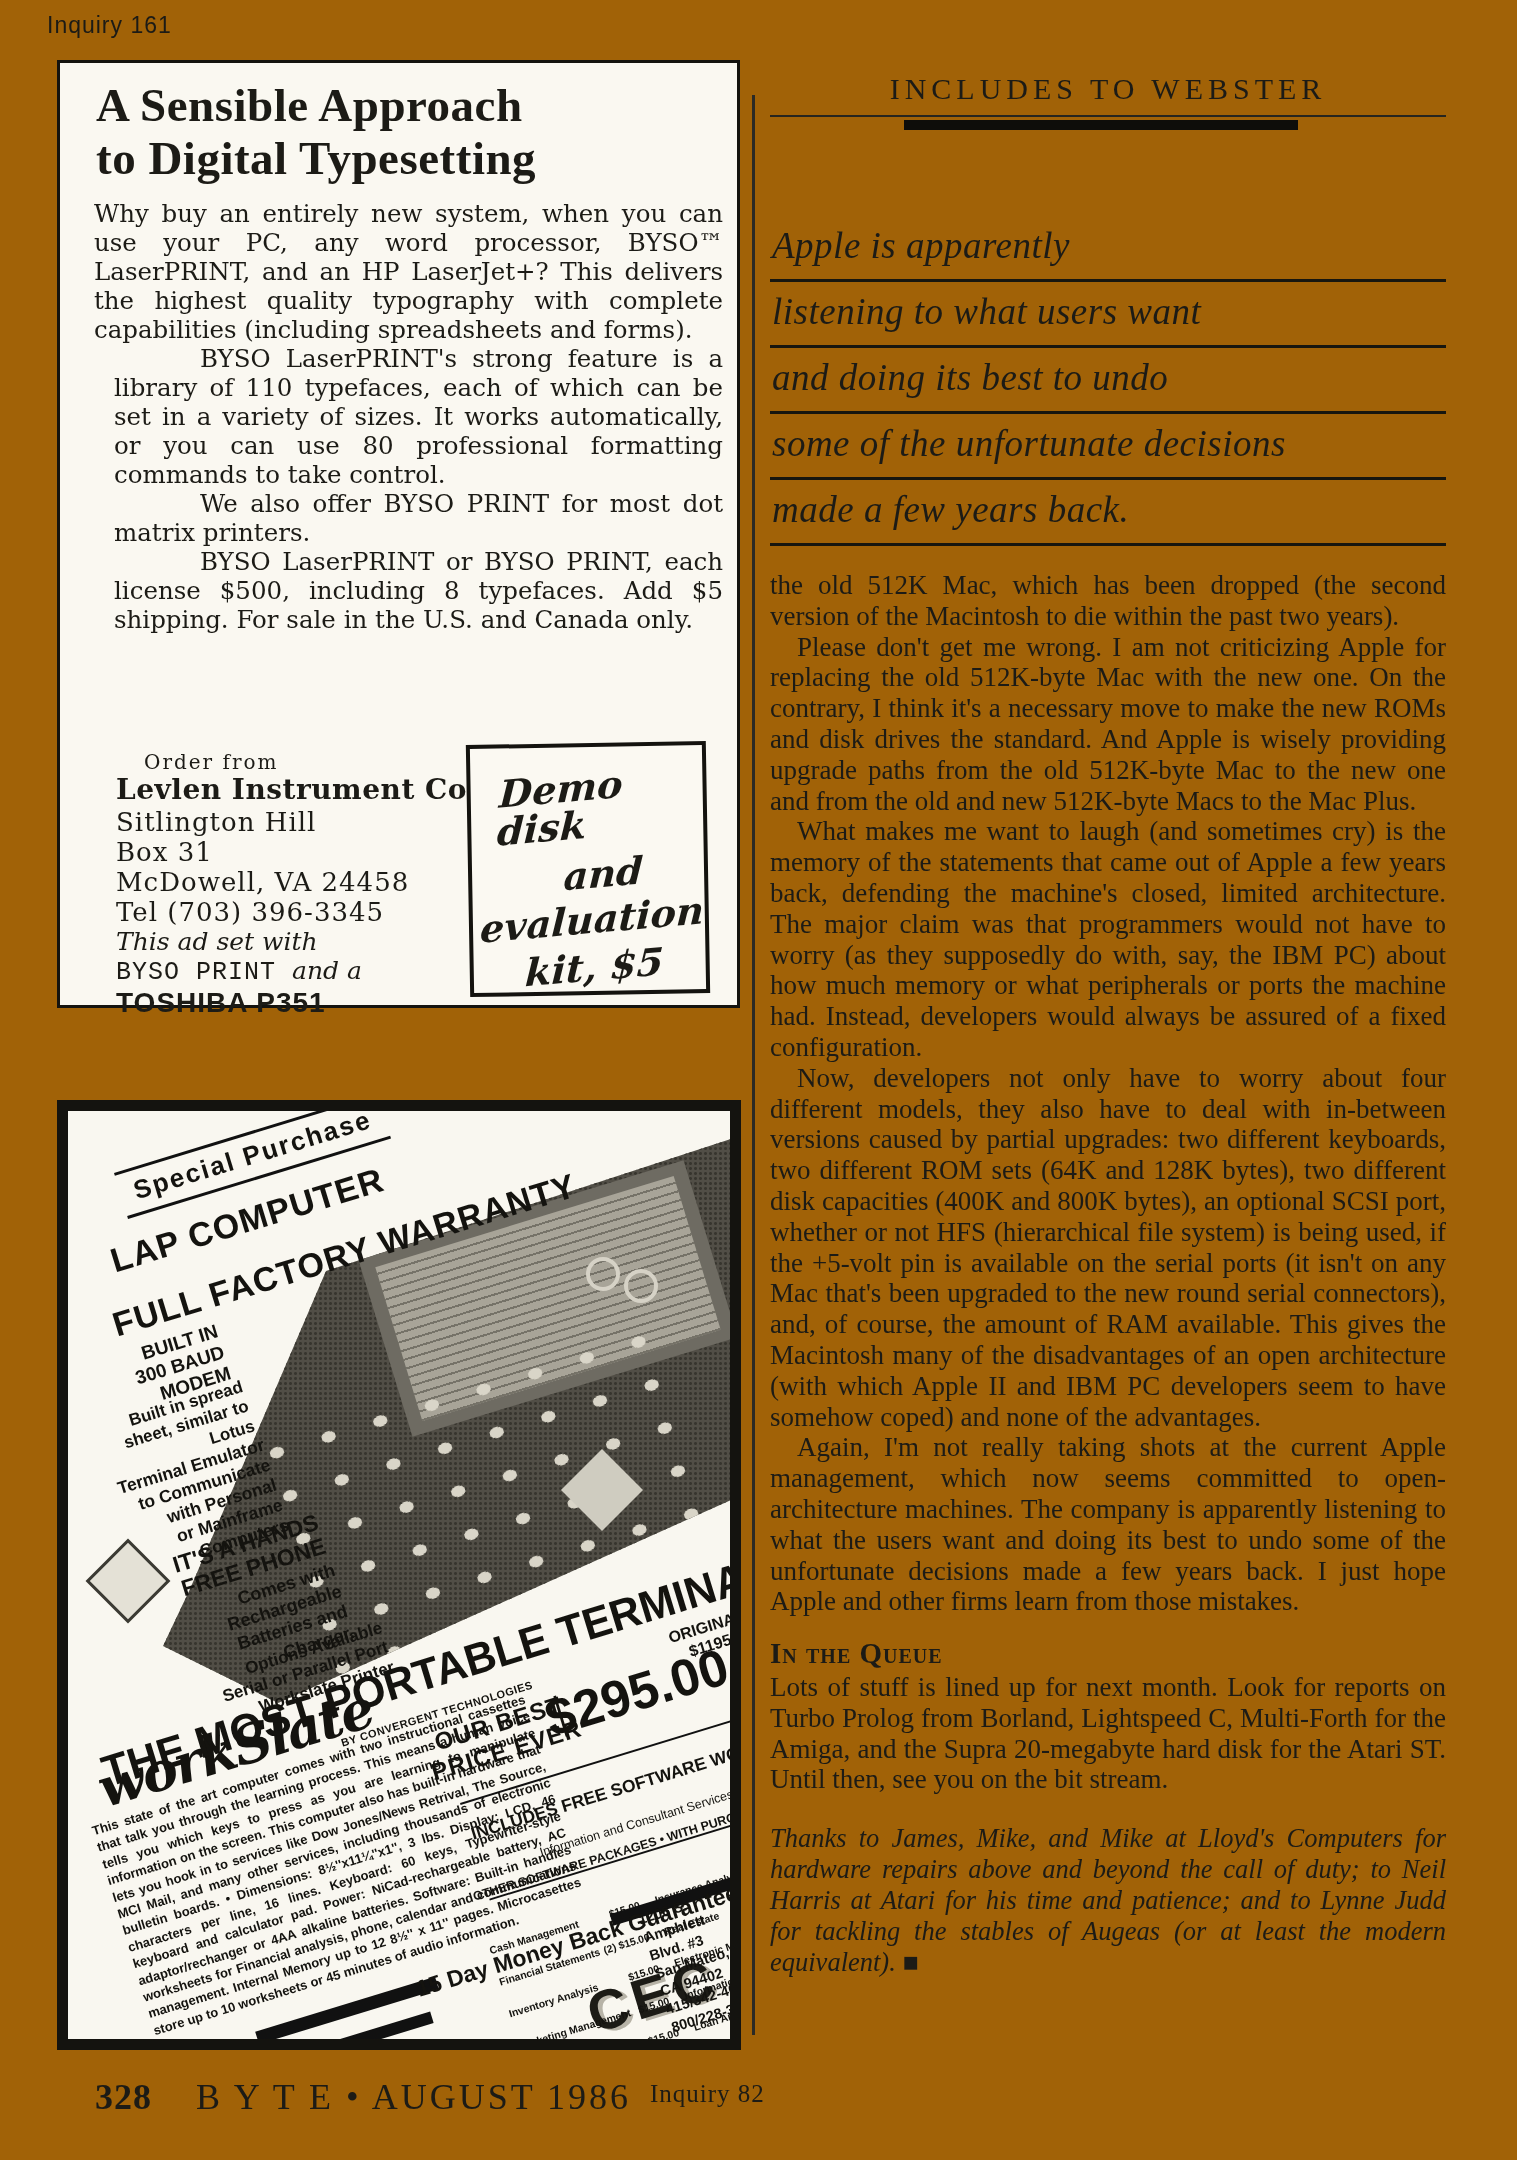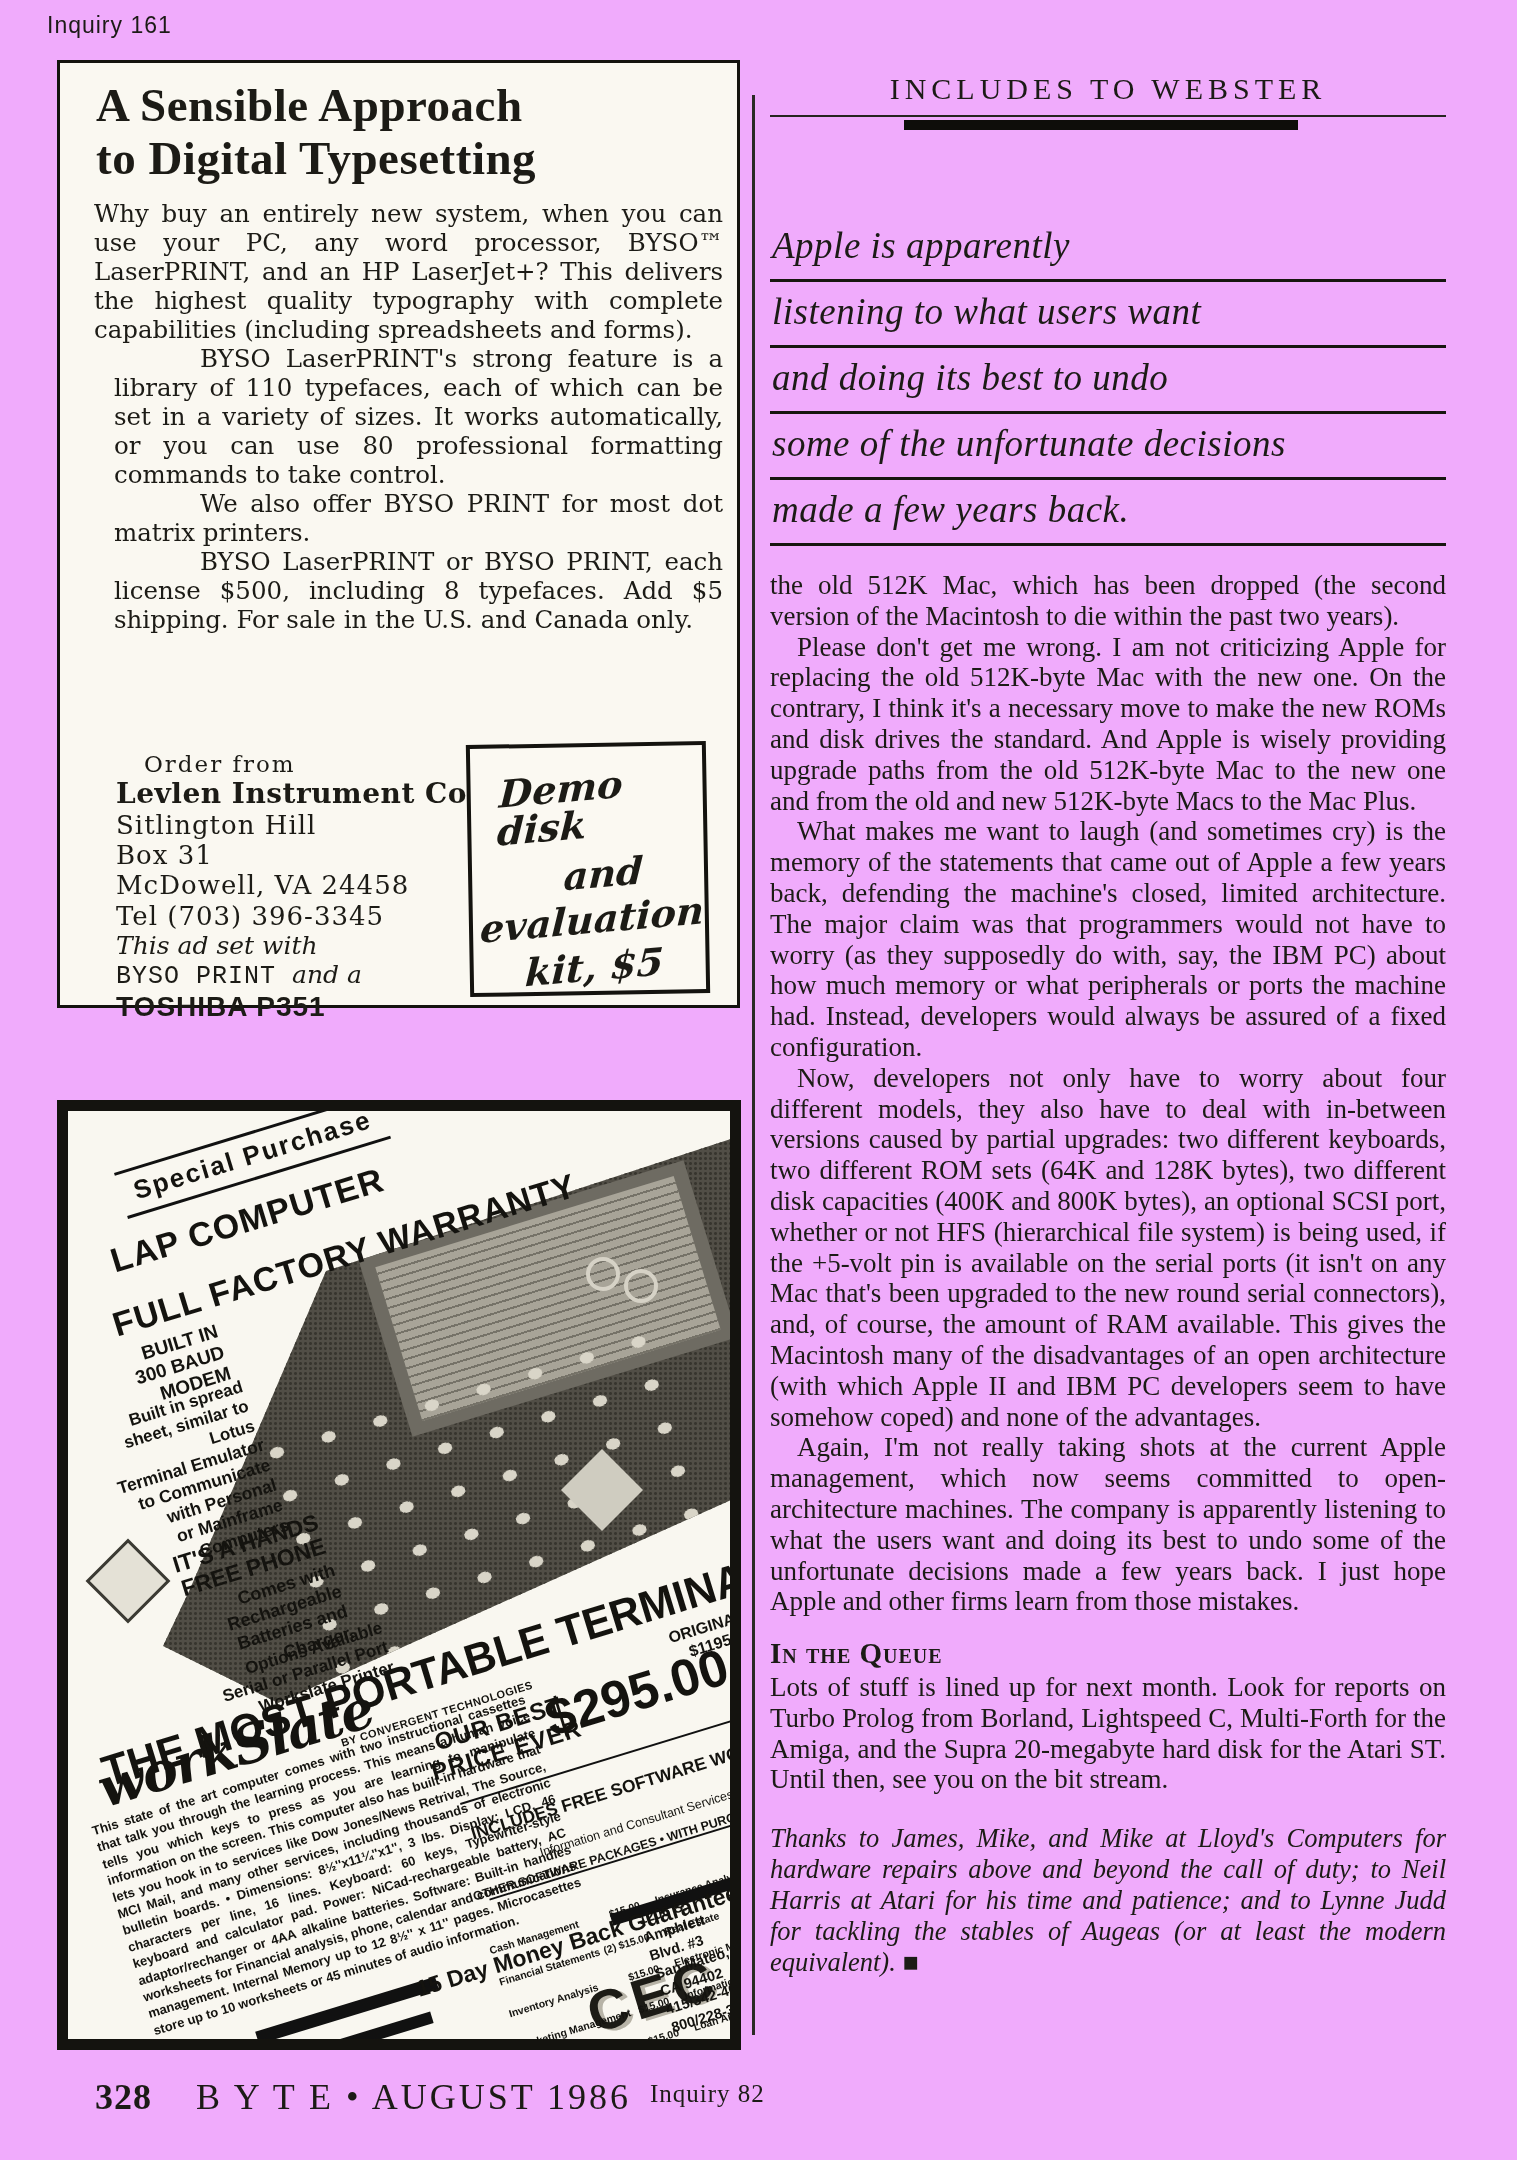--- a/index.html
+++ b/index.html
@@ -1,16 +1,16 @@
 <!DOCTYPE html>
 <html><head>
 <meta charset="utf-8">
 <style>
   html,body{margin:0;padding:0;background:#d8d5cd;}
-  .page{position:relative;width:1517px;height:2160px;background:#f0abfc;color:#1c1b16;
+  .page{position:relative;width:1517px;height:2160px;background:#a16207;color:#1c1b16;
         font-family:"Liberation Serif",serif;overflow:hidden;}
 
   
   .inquiry-top{position:absolute;left:47px;top:12px;font-family:"Liberation Sans",sans-serif;
                font-size:23px;letter-spacing:1px;}
   .footer{position:absolute;left:95px;top:2076px;font-size:36px;letter-spacing:1px;}
   .footer .pagenum{font-weight:bold;margin-right:44px;}
   .footer .mag{letter-spacing:3px;}
   .footer-inquiry{position:absolute;left:650px;top:2080px;font-family:Liberation Serif, serif;
                font-size:25px;letter-spacing:1px;}
@@ -21,21 +21,21 @@
   
   .ad1{position:absolute;left:57px;top:60px;width:683px;height:948px;box-sizing:border-box;
        border:3px solid #14130f;background:#faf8f1;}
   .ad1-h{margin:16px 14px 0 36px;font-weight:bold;font-size:47px;line-height:1.13;
          letter-spacing:.5px;font-family:"Liberation Serif",serif;}
   .ad1-body{margin:14px 14px 0 34px;font-family:"DejaVu Serif",serif;font-size:24.5px;
             line-height:29px;text-align:justify;}
   .ad1-body p{margin:0;}
   .ad1-body p + p{text-indent:86px;margin-left:20px;}
   .order{position:absolute;left:56px;top:688px;font-family:"DejaVu Serif",serif;line-height:1.16;}
-  .order .lbl{font-size:23px;margin-left:28px;letter-spacing:2px;}
+  .order .lbl{font-size:20px;margin-left:28px;letter-spacing:2px;}
   .order .co{font-size:28px;font-weight:bold;letter-spacing:.5px;}
   .order .ad{font-size:26px;letter-spacing:1px;}
   .order .it{font-size:25px;font-style:italic;}
   .order .tosh{font-family:"Liberation Sans",sans-serif;font-size:28px;font-weight:bold;letter-spacing:1px;}
   .demobox{position:absolute;left:408px;top:680px;width:240px;height:252px;box-sizing:border-box;
            border:4px solid #14130f;background:#fbf9f2;transform:rotate(-1deg);}
   .demobox .hw{display:block;font-family:"DejaVu Serif",serif;font-style:italic;font-weight:bold;
                font-size:38px;transform:skewX(-8deg) rotate(-4deg);line-height:1.0;}
   .hw1{margin:20px 0 0 28px;} .hw2{margin:10px 0 0 92px;} .hw3{margin:10px 0 0 8px;} .hw4{margin:8px 0 0 52px;}
 

